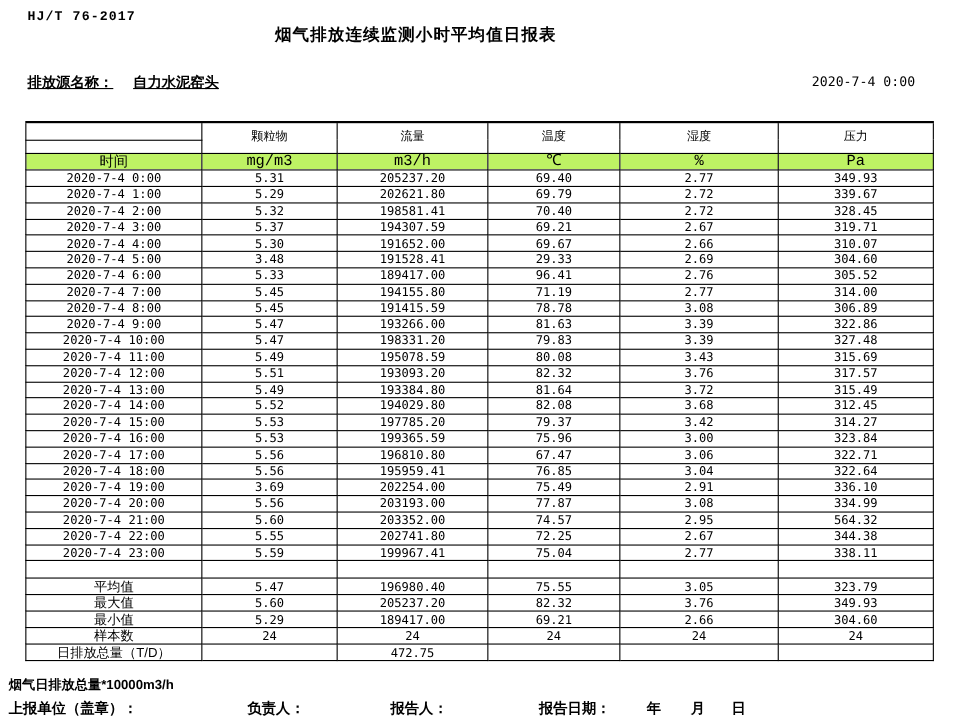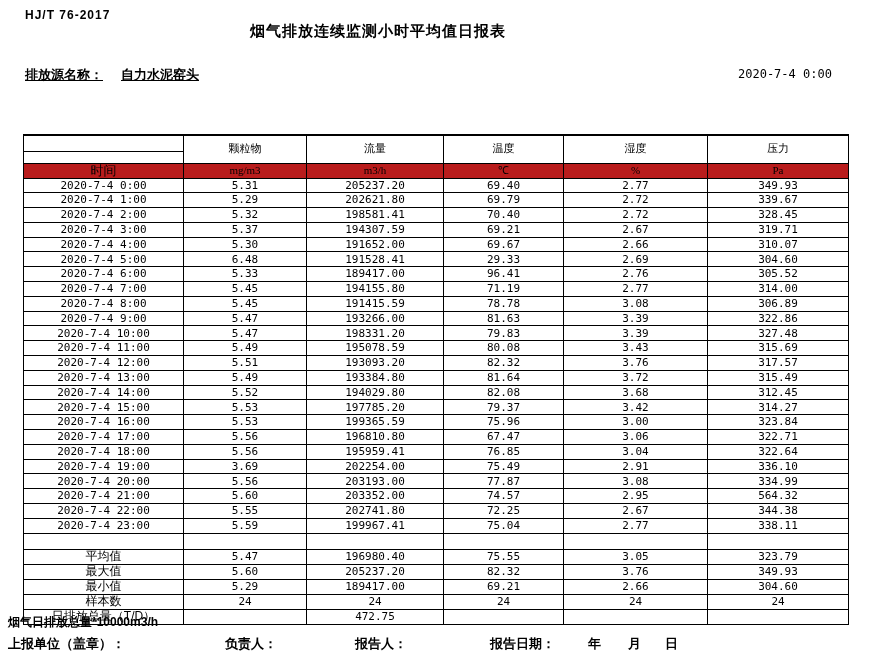--- a/index.html
+++ b/index.html
@@ -4,47 +4,47 @@
 <style>
   * { margin:0; padding:0; box-sizing:border-box; }
   html,body { background:#ffffff; }
   body {
     width:870px; height:659px; position:relative; overflow:hidden;
     font-family:"Liberation Sans","DejaVu Sans",sans-serif; color:#000;
   }
   .std-code {
     position:absolute; left:25px; top:8px;
     font-size:12px; font-weight:bold; letter-spacing:1px;
-    font-family:Liberation Sans, sans-serif;
+    font-family:Liberation Mono, monospace;
   }
   .title {
     position:absolute; left:0; top:22px; width:756px;
     text-align:center; font-size:15px; font-weight:bold; letter-spacing:1px;
   }
   .src-line { position:absolute; left:25px; top:66px; font-size:13px; font-weight:bold;text-decoration:underline; }
   .src-line .src-name { margin-left:18px; }
   .dt {
     position:absolute; left:738px; top:67px; font-size:12px;
     font-family:"DejaVu Sans Mono","Liberation Mono",monospace;
   }
   table.report {
-    position:absolute; left:23px; top:134px; width:825px;
+    position:absolute; left:23px; top:110px; width:825px;
     border-collapse:collapse; table-layout:fixed;
     border:1px solid #000; border-top:2px solid #000;padding-left:20px;
   }
   table.report td {
     border:1px solid #000; text-align:center; vertical-align:middle;
     padding:0; font-size:11px; line-height:1.05; white-space:nowrap; overflow:hidden;
   }
   tr.h1 td { height:16px; }
   tr.h2 td { height:12px; }
   td.poll-name { font-size:13px; }
-  tr.green td { height:15px; background:#b91c1c; }
+  tr.green td { height:15px; background:#bef264; }
   tr.green td.time-label { font-size:13px; }
-  tr.green td.unit { font-size:11px; font-family:Liberation Serif, serif; }
+  tr.green td.unit { font-size:14px; font-family:Liberation Mono, monospace; }
   tbody.data td { height:14.8px; font-family:"DejaVu Sans Mono","Liberation Mono",monospace; }
   tbody.data td.time-cell { font-family:"DejaVu Sans Mono","Liberation Mono",monospace; }
   tr.sep td { height:16px; }
   tbody.summary td { height:15px; font-family:"DejaVu Sans Mono","Liberation Mono",monospace; }
   tbody.summary td.sum-label { font-size:12px; font-family:"Liberation Sans","DejaVu Sans",sans-serif; }
   .foot-note {
     position:absolute; left:8px; top:614px; font-size:12px; font-weight:600;
   }
   .foot-line { position:absolute; left:0; top:635px; width:806px; height:16px; font-size:13px; font-weight:600; }
   .foot-line span { position:absolute; white-space:nowrap; }
@@ -134,21 +134,21 @@
       <tr>
         <td class="time-cell">2020-7-4 4:00</td>
         <td class="num-cell">5.30</td>
         <td class="num-cell">191652.00</td>
         <td class="num-cell">69.67</td>
         <td class="num-cell">2.66</td>
         <td class="num-cell">310.07</td>
       </tr>
       <tr>
         <td class="time-cell">2020-7-4 5:00</td>
-        <td class="num-cell">6.48</td>
+        <td class="num-cell">3.48</td>
         <td class="num-cell">191528.41</td>
         <td class="num-cell">29.33</td>
         <td class="num-cell">2.69</td>
         <td class="num-cell">304.60</td>
       </tr>
       <tr>
         <td class="time-cell">2020-7-4 6:00</td>
         <td class="num-cell">5.33</td>
         <td class="num-cell">189417.00</td>
         <td class="num-cell">96.41</td>

